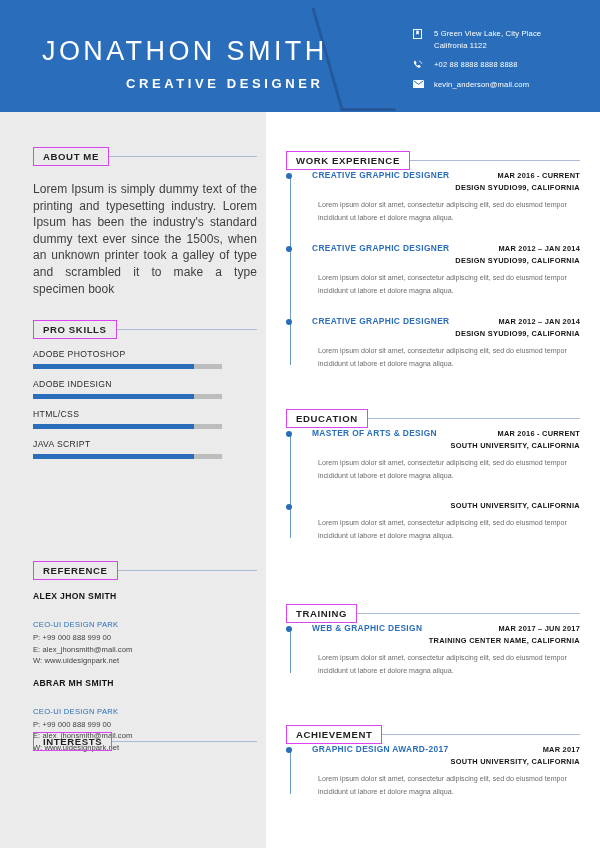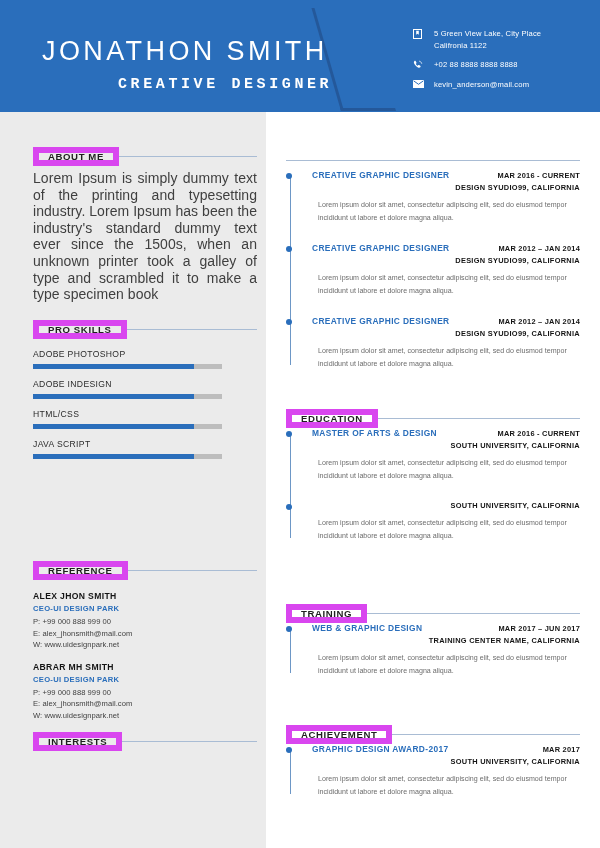--- a/index.html
+++ b/index.html
@@ -45,28 +45,27 @@
     top: 36px;
     color: #ffffff;
     font-size: 27px;
     font-weight: 300;
     letter-spacing: 3.4px;
     white-space: nowrap;
     font-family: "Liberation Sans", sans-serif;
   }
   .subtitle {
     position: absolute;
-    left: 118px;
+    left: 126px;
     top: 76px;
     color: #ffffff;
-    font-size: 15px;
+    font-size: 13px;
     font-weight: bold;
     letter-spacing: 3.6px;
     white-space: nowrap;
-    font-family: Liberation Mono, monospace;
   }
   .contact-block {
     position: absolute;
     left: 413px;
     top: 28px;
     width: 180px;
   }
   .contact-row {
     display: flex;
     align-items: flex-start;
@@ -108,21 +107,21 @@
     background: #ffffff;
   }
 
   
   .sec-head {
     display: flex;
     align-items: center;
     height: 20px;
   }
   .sec-box {
-    border: 6px solid #d946ef;
+    border: 1px solid #d946ef;
     background: transparent;
     height: 19px;
     display: flex;
     align-items: center;
     padding: 0 9px;
     box-sizing: border-box;
   }
   .sec-box span {
     font-size: 9.6px;
     font-weight: bold;
@@ -133,22 +132,22 @@
   .sec-line {
     flex: 1 1 auto;
     height: 1px;
     background: #a9bcd4;
   }
 
   
   .side-block { position: absolute; left: 33px; width: 224px; }
 
   .about-text {
-    margin-top: 4px;
-    font-size: 14px;
+    margin-top: 15px;
+    font-size: 12px;
     line-height: 16.6px;
     color: #3f3f3f;
     text-align: justify;
     letter-spacing: 0.05px;
   }
 
   .skill-row { margin-top: 10px; }
   .skill-name {
     font-size: 8.6px;
     color: #2b2b2b;
@@ -170,24 +169,24 @@
 
   .ref-item { margin-top: 11px; }
   .ref-name {
     font-size: 8.6px;
     font-weight: bold;
     color: #141414;
     letter-spacing: 0.35px;
   }
   .ref-role {
     font-size: 7.6px;
-    font-weight: bold;
+    font-weight: normal;
     color: #2a6ebb;
     letter-spacing: 0.3px;
-    margin-top: 3px;
+    margin-top: 19px;
   }
   .ref-line {
     font-size: 7.6px;
     color: #3f3f3f;
     line-height: 11.6px;
     letter-spacing: 0.05px;
   }
   .ref-lines { margin-top: 3px; }
 
   .interest-grid {
@@ -396,20 +395,23 @@
         <div class="sec-line"></div>
       </div>
     </div>
 
   </div>
 
   <div id="main">
 
     <div class="main-block" style="top:38px;">
       <div class="sec-head">
+        <div class="sec-box">
+          <span>WORK EXPERIENCE</span>
+        </div>
         <div class="sec-line"></div>
       </div>
       <div class="timeline" id="work-entries">
           <div class="entry">
             <div class="dot"></div>
             <div class="entry-top">
               <div class="entry-title">CREATIVE GRAPHIC DESIGNER</div>
               <div class="entry-date">MAR 2016 - CURRENT</div>
             </div>
             <div class="entry-org">DESIGN SYUDIO99, CALIFORNIA</div>

